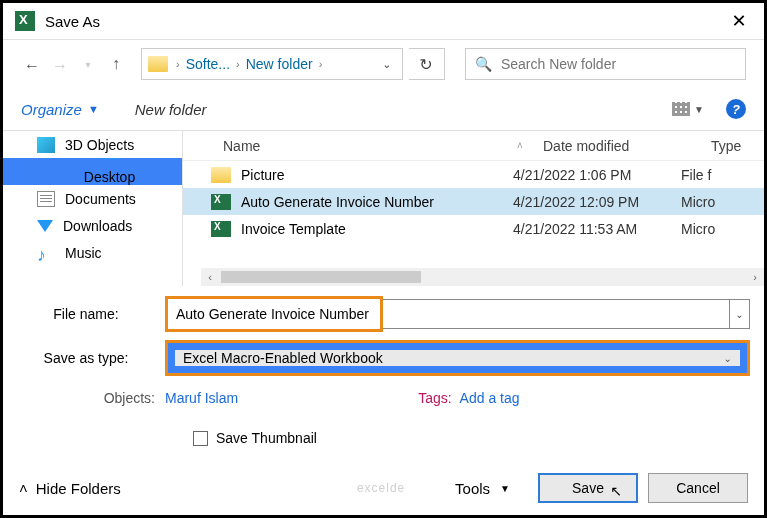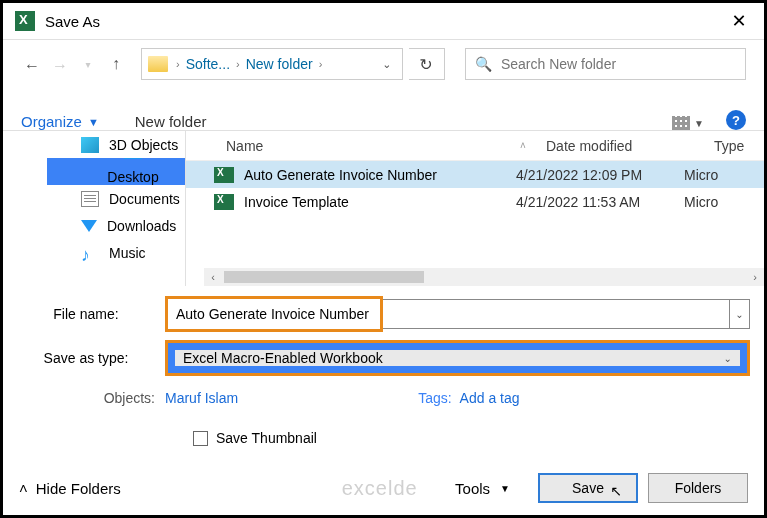--- a/index.html
+++ b/index.html
@@ -20,29 +20,29 @@
 .breadcrumb-box { flex: 1; max-width: 298px; height: 32px; border: 1px solid #ccc; display: flex; align-items: center; margin-left: 8px; }
 .bc-folder-icon { width: 20px; height: 16px; background: linear-gradient(#ffe9a6, #f4c94c); margin: 0 6px; border-radius: 1px; }
 .bc-item { padding: 0 4px; font-size: 14px; color: #0369a1; }
 .bc-sep { color: #777; font-size: 11px; padding: 0 2px; }
 .bc-drop { margin-left: auto; padding: 0 10px; color: #555; font-size: 11px; }
 .nav-refresh { width: 36px; height: 32px; border: 1px solid #ccc; display: flex; align-items: center; justify-content: center; border-left: none; margin-right: 14px; font-size: 16px; color: #444; }
 .search-box { flex: 1; height: 32px; border: 1px solid #ccc; display: flex; align-items: center; padding: 0 10px; }
 .search-box .sicon { color: #777; margin-right: 8px; font-size: 14px; }
 .search-box input { border: none; outline: none; font-size: 14px; width: 100%; color: #777; }
 
-.toolbar { display: flex; align-items: flex-end; height: 42px; padding: 0 18px; }
+.toolbar { display: flex; align-items: center; height: 42px; padding: 0 18px; font-style: italic; }
 .organize { color: #1a6bd8; font-size: 15px; display: flex; align-items: center; gap: 6px; }
 .newfolder { margin-left: 36px; font-size: 15px; color: #333; }
 .view-icon { margin-left: auto; display: flex; align-items: center; gap: 4px; color: #555; }
 .view-icon .boxes { width: 18px; height: 14px; background: repeating-linear-gradient(90deg,#555 0 3px,transparent 3px 5px), repeating-linear-gradient(0deg,#555 0 3px,transparent 3px 5px); opacity: .6; }
 .help-icon { width: 20px; height: 20px; border-radius: 50%; background: #1a6bd8; color: #fff; display: flex; align-items: center; justify-content: center; font-size: 13px; font-weight: bold; margin-left: 22px; }
 
 .main { display: flex; height: 156px; border-top: 1px solid #e0e0e0; }
-.sidebar { width: 180px; border-right: 1px solid #e0e0e0; overflow: hidden; margin-left: 44px; }
+.sidebar { width: 180px; border-right: 1px solid #e0e0e0; overflow: hidden; }
 .sb-item { display: flex; align-items: center; height: 27px; padding-left: 34px; font-size: 14px; gap: 10px; }
 .sb-item.selected { background: #3b82f6; flex-direction: column; }
 .sb-ic { width: 18px; height: 16px; }
 .sb-ic.cube { background: linear-gradient(135deg,#3fc9f5,#2196c9); }
 .sb-ic.desktop { background: #2196f3; position: relative; }
 .sb-ic.desktop::after { content: ''; position: absolute; inset: 2px; background: #7fd3f7; }
 .sb-ic.doc { background: #fff; border: 1px solid #888; position: relative; }
 .sb-ic.doc::after { content: ''; position: absolute; left: 2px; right: 2px; top: 3px; height: 1px; background: #888; box-shadow: 0 3px #888, 0 6px #888; }
 .sb-ic.down { width: 0; height: 0; border-left: 8px solid transparent; border-right: 8px solid transparent; border-top: 12px solid #2196f3; }
 .sb-ic.music { color: #2196f3; font-size: 18px; background: none; width: 18px; }
@@ -70,29 +70,29 @@
 .form-row { display: flex; align-items: center; margin-bottom: 8px; }
 .form-row label { width: 148px; text-align: center; padding-right: 10px; font-size: 14px; }
 .highlight-box { border: 3px solid #e8891a; }
 .fn-input { flex: 1; height: 30px; border: 1px solid #888; padding: 0 8px; font-size: 14px; }
 .fn-drop { width: 20px; border: 1px solid #888; border-left: none; height: 30px; display: flex; align-items: center; justify-content: center; color: #555; font-size: 10px; }
 .type-select { flex: 1; height: 30px; border: 7px solid #3b82f6; background: #e9e9e9; padding: 0 8px; font-size: 14px; display: flex; align-items: center; justify-content: space-between; }
 
 .meta-row { display: flex; align-items: center; padding: 6px 14px; font-size: 14px; }
 .meta-row .ml { width: 148px; text-align: right; padding-right: 10px; color: #555; }
 .meta-row .mv { color: #1a6bd8; }
-.meta-row .tags-l { margin-left: 180px; color: #3b82f6; }
+.meta-row .tags-l { margin-left: 180px; color: #be185d; }
 .meta-row .tags-v { color: #1a6bd8; margin-left: 8px; }
 
 .thumb-row { display: flex; align-items: center; padding: 18px 14px 0 190px; gap: 8px; font-size: 14px; }
 .checkbox { width: 15px; height: 15px; border: 1px solid #666; }
 
 .footer { position: absolute; bottom: 12px; left: 0; right: 0; display: flex; align-items: center; padding: 0 16px; }
 .hide-folders { display: flex; align-items: center; gap: 8px; font-size: 15px; }
-.watermark { position: absolute; left: 50%; transform: translateX(-55%); color: #d0d0d0; font-size: 20px; font-weight: 300; letter-spacing: 1px; }
+.watermark { position: absolute; left: 50%; transform: translateX(-55%); color: #d0d0d0; font-size: 12px; font-weight: 300; letter-spacing: 1px; }
 .tools { margin-left: auto; font-size: 15px; display: flex; align-items: center; gap: 10px; margin-right: 18px; }
 .btn { width: 100px; height: 30px; border: 1px solid #999; background: #e9e9e9; font-size: 14px; display: flex; align-items: center; justify-content: center; margin-left: 10px; }
 .btn.primary { border: 2px solid #2e7cd6; position: relative; }
 .cursor { position: absolute; right: 14px; top: 8px; font-size: 14px; }
 </style>
 </head>
 <body>
 
 <div class="titlebar">
   <div class="excel-icon"></div>
@@ -158,20 +158,26 @@
         <span>Music</span>
       </div>
   </div>
   <div class="filelist">
     <div class="fl-head">
       <div class="c1">Name</div>
       <div class="sort-caret">˄</div>
       <div class="c2">Date modified</div>
       <div class="c3">Type</div>
     </div>
+    <div class="fl-row">
+      <div class="ic folder"></div>
+      <div class="n">Picture</div>
+      <div class="d">4/21/2022 1:06 PM</div>
+      <div class="t">File f</div>
+    </div>
     <div class="fl-row sel">
       <div class="ic xl"></div>
       <div class="n">Auto Generate Invoice Number</div>
       <div class="d">4/21/2022 12:09 PM</div>
       <div class="t">Micro</div>
     </div>
     <div class="fl-row">
       <div class="ic xl"></div>
       <div class="n">Invoice Template</div>
       <div class="d">4/21/2022 11:53 AM</div>
@@ -225,15 +231,15 @@
   <div class="watermark">excelde</div>
   <div class="tools">
     <span>Tools</span>
     <span style="font-size:10px;">▼</span>
   </div>
   <div class="btn primary">
     <span>Save</span>
     <span class="cursor">↖</span>
   </div>
   <div class="btn">
-    <span>Folders</span>
+    <span>Cancel</span>
   </div>
 </div>
 
 </body></html>

